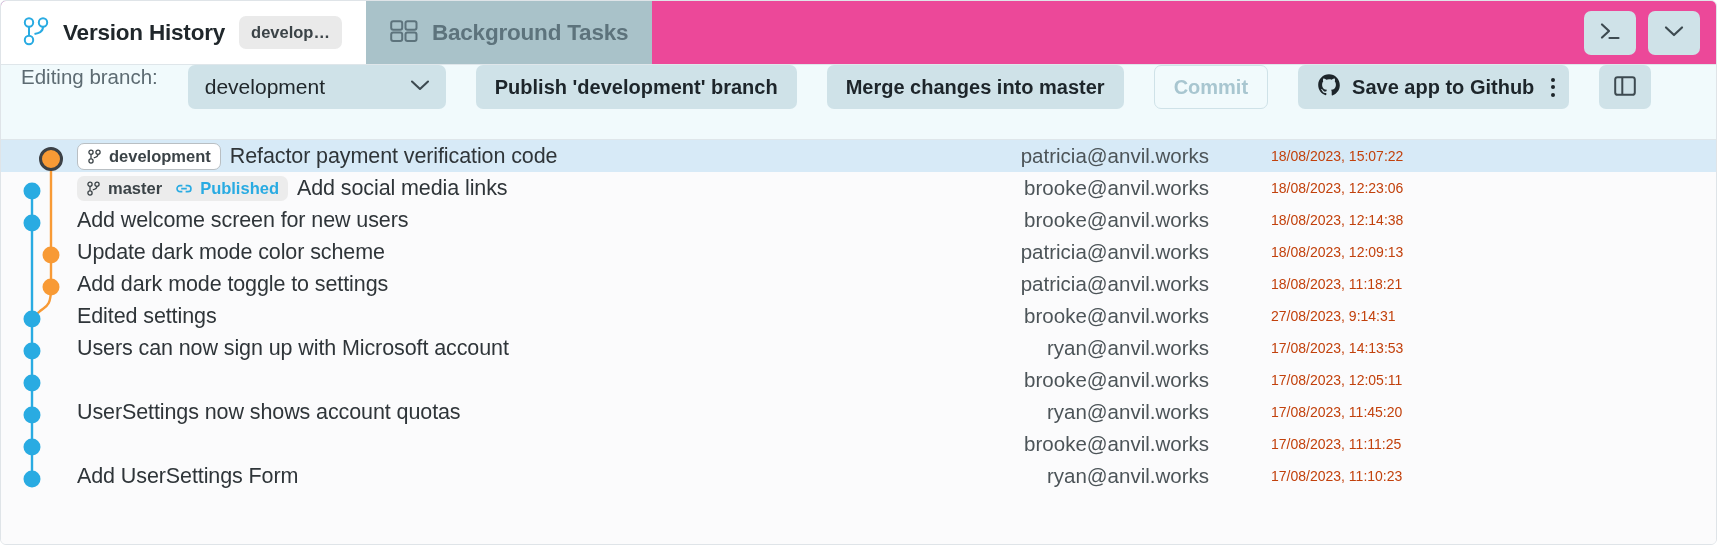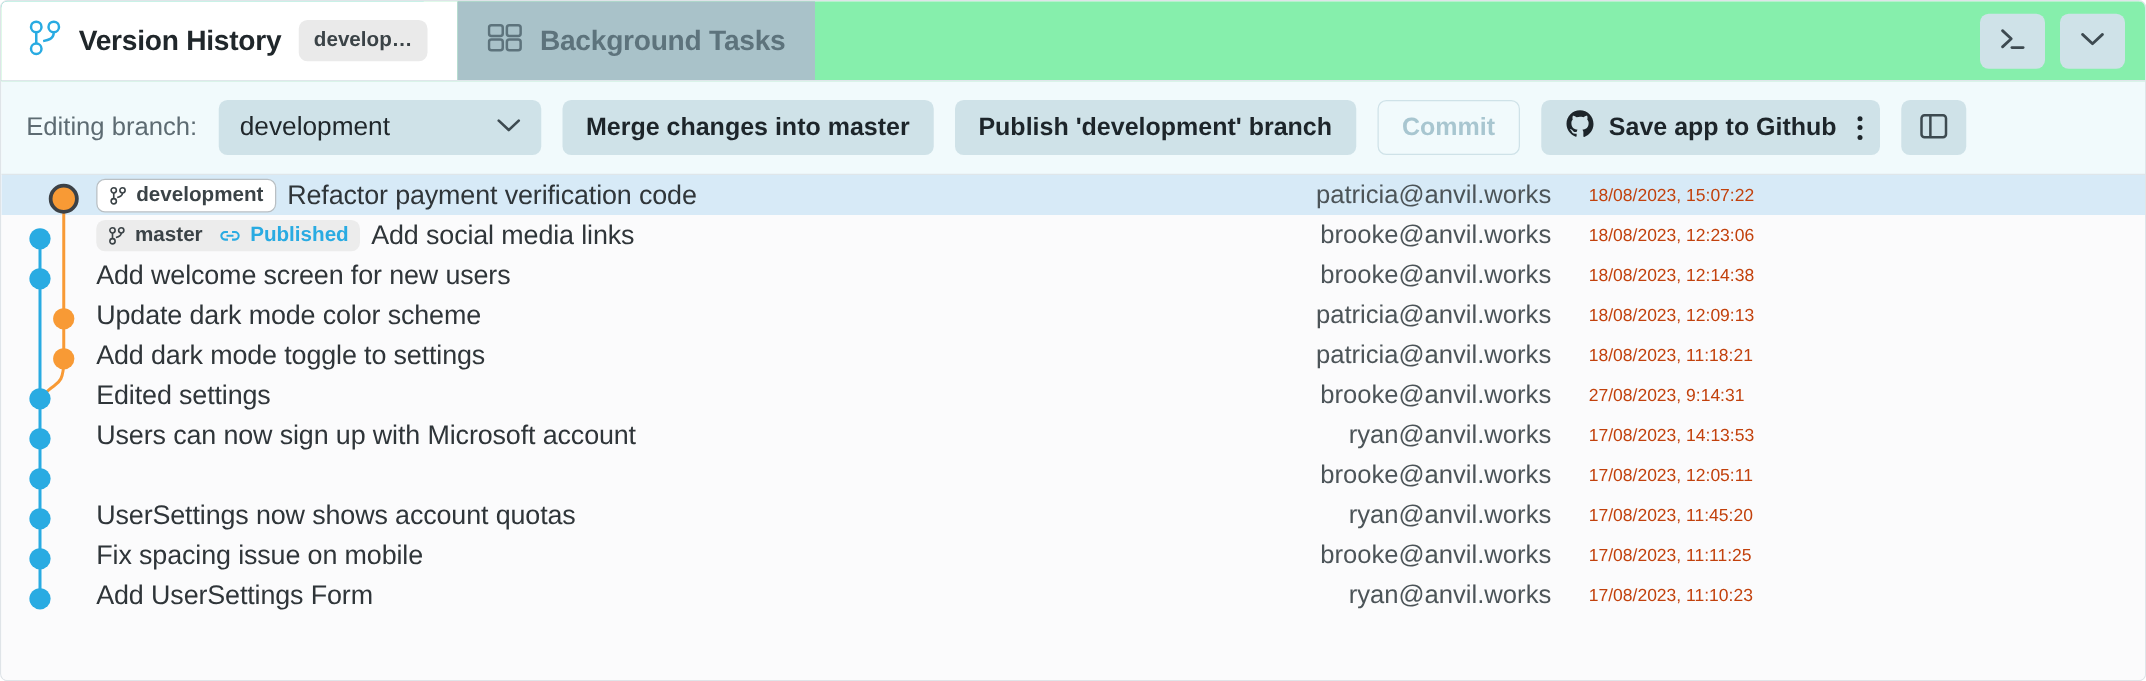--- a/index.html
+++ b/index.html
@@ -22,21 +22,21 @@
   .top-accent {
     position: absolute; top: 0; left: 0;
     width: 338px; height: 5px;
     background: #29abe2;
   }
 
   
   .tabbar {
     position: relative;
     height: 64px;
-    background: #86efac;
+    background: #ec4899;
     display: flex;
     align-items: stretch;
     border-bottom: 1px solid #dfe6ea;
   }
   .tab {
     display: flex; align-items: center; gap: 14px;
     padding: 0 24px;
     cursor: pointer;
     user-select: none;
   }
@@ -78,22 +78,22 @@
     display: flex; align-items: center; justify-content: center;
     cursor: pointer;
     color: #3d4a50;
   }
 
   
   .toolbar {
     height: 75px;
     background: #f1fafc;
     display: flex;
-    align-items: center;
-    gap: 17px;
+    align-items: flex-start;
+    gap: 30px;
     padding: 0 24px 0 20px;
     border-bottom: 1px solid #dfe6ea;
   }
   .toolbar-label {
     font-size: 20.5px;
     color: #5d6b72;
     white-space: nowrap;
   }
   .branch-select {
     width: 258px; height: 44px;
@@ -168,21 +168,21 @@
   .row.selected { background: #d7eaf7; }
   .row .msg-col {
     position: absolute;
     left: 76px;
     display: flex; align-items: center; gap: 9px;
     white-space: nowrap;
   }
   .row .msg-text { color: #2f3539; letter-spacing: -0.1px; }
   .row .email-col {
     position: absolute;
-    left: 748px; width: 492px;
+    left: 716px; width: 492px;
     text-align: right;
     color: #4c5458;
     font-size: 20.5px;
   }
   .row .time-col {
     position: absolute;
     left: 1270px; width: 245px;
     text-align: left;
     color: #c2410c;
     font-size: 14px;
@@ -265,23 +265,23 @@
 
     <div class="branch-select">
       <span class="branch-select-value">development</span>
       <span>
         <svg width="24" height="16" viewBox="0 0 24 16" fill="none">
           <path d="M4 4.5L12 12L20 4.5" stroke="#3d4a50" stroke-width="2.1" stroke-linecap="round" stroke-linejoin="round"></path>
         </svg>
       </span>
     </div>
 
+    <button class="tb-btn">Publish 'development' branch</button>
+
     <button class="tb-btn">Merge changes into master</button>
-
-    <button class="tb-btn">Publish 'development' branch</button>
 
     <button class="tb-btn disabled">Commit</button>
 
     <button class="tb-btn github">
       <span>
         <svg width="24" height="24" viewBox="0 0 24 24" fill="#1d252a">
           <path d="M12 1.2C6 1.2 1.2 6 1.2 12c0 4.8 3.1 8.8 7.4 10.3.5.1.7-.2.7-.5v-1.9c-3 .6-3.7-1.3-3.7-1.3-.5-1.3-1.2-1.6-1.2-1.6-1-.7.1-.7.1-.7 1.1.1 1.7 1.1 1.7 1.1 1 1.7 2.6 1.2 3.2.9.1-.7.4-1.2.7-1.5-2.4-.3-5-1.2-5-5.4 0-1.2.4-2.2 1.1-2.9-.1-.3-.5-1.4.1-2.9 0 0 .9-.3 3 1.1.9-.2 1.8-.4 2.7-.4.9 0 1.8.1 2.7.4 2.1-1.4 3-1.1 3-1.1.6 1.5.2 2.6.1 2.9.7.8 1.1 1.7 1.1 2.9 0 4.2-2.6 5.1-5 5.4.4.3.8 1 .8 2.1v3.1c0 .3.2.6.7.5 4.3-1.5 7.4-5.6 7.4-10.3C22.8 6 18 1.2 12 1.2z"></path>
         </svg>
       </span>
       <span>Save app to Github</span>
@@ -412,23 +412,20 @@
           <div class="time-col">17/08/2023, 12:05:11</div>
         </div>
         <div class="row">
           <div class="msg-col">
             <span class="msg-text">UserSettings now shows account quotas</span>
           </div>
           <div class="email-col">ryan@anvil.works</div>
           <div class="time-col">17/08/2023, 11:45:20</div>
         </div>
         <div class="row">
-          <div class="msg-col">
-            <span class="msg-text">Fix spacing issue on mobile</span>
-          </div>
           <div class="email-col">brooke@anvil.works</div>
           <div class="time-col">17/08/2023, 11:11:25</div>
         </div>
         <div class="row">
           <div class="msg-col">
             <span class="msg-text">Add UserSettings Form</span>
           </div>
           <div class="email-col">ryan@anvil.works</div>
           <div class="time-col">17/08/2023, 11:10:23</div>
         </div>

